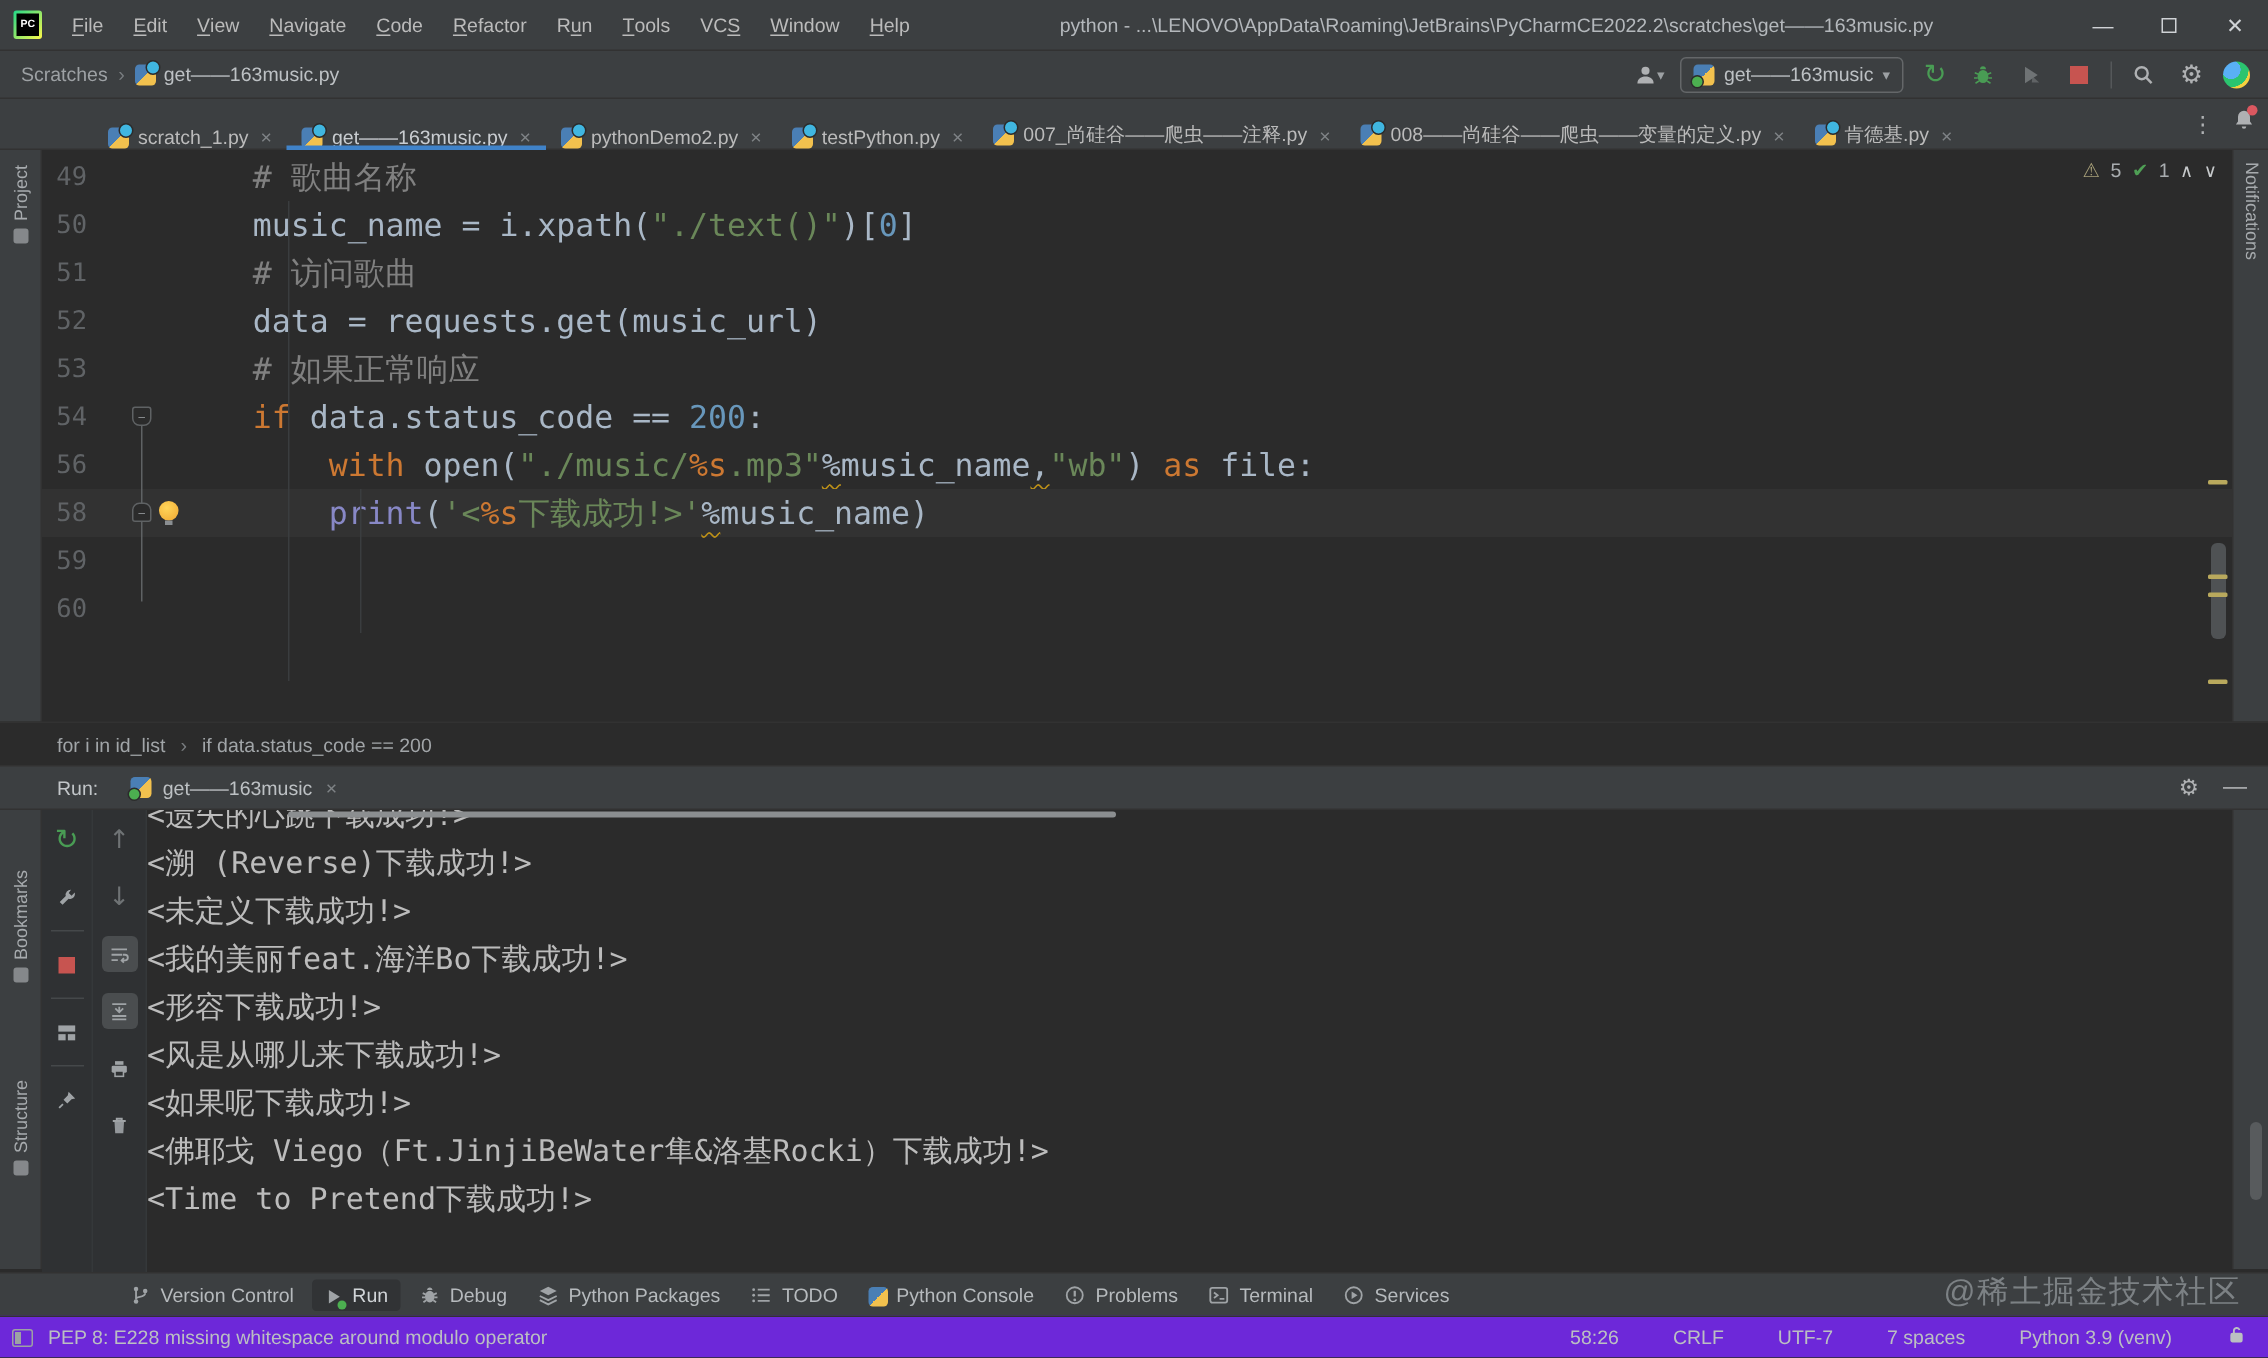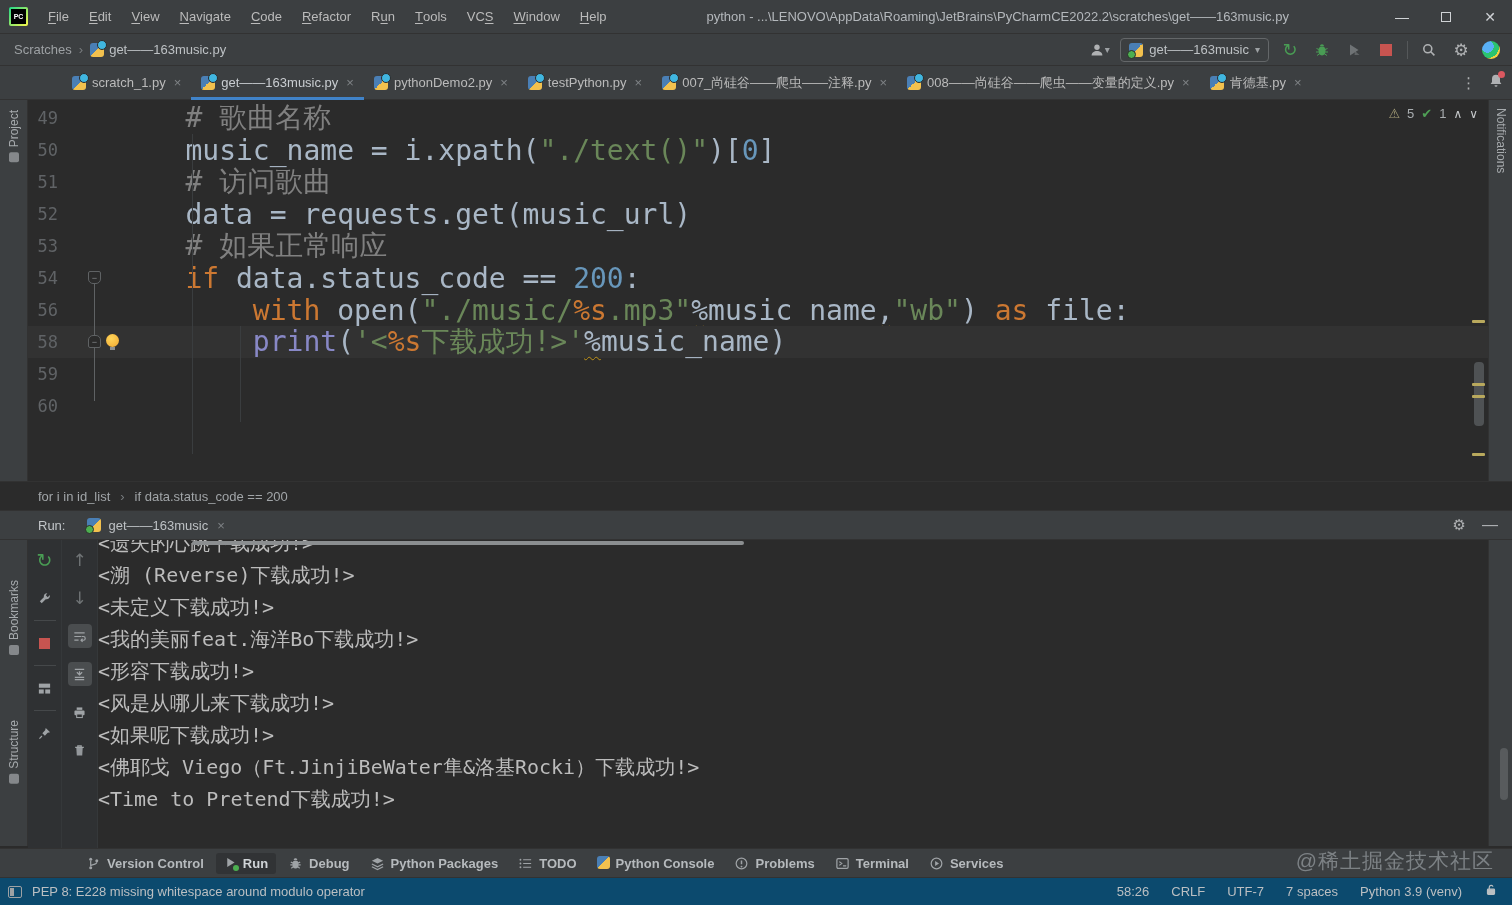--- a/index.html
+++ b/index.html
@@ -64,21 +64,21 @@
   .stripe-item { position:absolute; left:0; width:28px; display:flex; justify-content:center; }
   .stripe-right .stripe-label { writing-mode:vertical-rl; transform:none; }
 
   
   .editor { position:absolute; left:28px; right:24px; top:0; bottom:0; overflow:hidden; }
   .ed-row { display:flex; height:32px; align-items:center; position:relative; }
   .ed-row.active { background:#323232; }
   .ed-num { width:46px; flex:0 0 auto; text-align:right; padding-right:16px; color:#606366;
     font-family:"DejaVu Sans Mono", monospace; font-size:17px; }
   .ed-gut { width:44px; flex:0 0 auto; height:32px; position:relative; }
-  .ed-code { font-family:"DejaVu Sans Mono","DejaVu Sans", monospace; font-size:28px; white-space:pre; color:#a9b7c6; }
+  .ed-code { font-family:"DejaVu Sans Mono","DejaVu Sans", monospace; font-size:21px; white-space:pre; color:#a9b7c6; }
   .c-comment { color:#808080; }
   .c-keyword { color:#cc7832; }
   .c-string { color:#6a8759; }
   .c-number { color:#6897bb; }
   .c-builtin { color:#8888c6; }
   .c-fmt { color:#cc7832; }
   .warn { text-decoration:underline; text-decoration-style:wavy; text-decoration-color:#be9117;
     text-decoration-thickness:1px; text-underline-offset:5px; }
   .fold-mark { position:absolute; left:14px; top:9px; width:13px; height:13px; border:1px solid #5f6264;
     color:#8a8e91; font-size:9px; display:flex; align-items:center; justify-content:center; background:#2b2b2b; z-index:2; }
@@ -124,33 +124,33 @@
   .console { position:absolute; left:98px; right:24px; top:0; bottom:0; overflow:hidden;
     font-family:"DejaVu Sans Mono","DejaVu Sans", monospace; font-size:20px; color:#bcbcbc; }
   .con-line { height:32px; line-height:32px; white-space:pre; }
   .con-line.cropped { margin-top:-13px; }
   .con-topbar { position:absolute; left:192px; top:1px; width:552px; height:4px; background:#8b8e90; border-radius:2px; z-index:5; }
   .con-thumb { position:absolute; right:4px; width:8px; background:#585b5d; border-radius:4px; z-index:5; }
 
   
   .bottombar { height:29px; background:#3c3f41; border-top:1px solid #323232; display:flex; align-items:center;
     gap:4px; padding-left:78px; flex:0 0 auto; font-size:13px; position:relative; z-index:7; }
-  .tool-btn { display:flex; align-items:flex-start; gap:6px; color:#b6babd; padding:3px 8px; border-radius:3px;font-weight:bold; }
+  .tool-btn { display:flex; align-items:flex-end; gap:6px; color:#b6babd; padding:3px 8px; border-radius:3px; }
   .tool-btn.active { background:#313335; color:#d0d4d7; }
   .tool-btn svg { display:block; color:#9fa3a6; }
   .tool-btn .playdot { position:relative; }
   .tool-btn .playdot::after { content:""; position:absolute; right:-2px; bottom:-2px; width:6px; height:6px;
     border-radius:50%; background:#4caf50; }
 
   
-  .statusbar { height:28px; background:#0c4a6e; border-top:1px solid #323232; display:flex; align-items:center;
+  .statusbar { height:28px; background:#6d28d9; border-top:1px solid #323232; display:flex; align-items:center;
     font-size:13px; color:#bbbfc2; flex:0 0 auto; padding:0 14px 0 8px; position:relative; z-index:7; }
   .status-toggle { width:14px; height:12px; border:1px solid #9da1a4; border-radius:2px; margin-right:10px; position:relative; }
   .status-toggle::after { content:""; position:absolute; left:1px; bottom:1px; width:4px; height:8px; background:#9da1a4; }
-  .status-right { margin-left:auto; display:flex; align-items:center; gap:22px; }
+  .status-right { margin-left:auto; display:flex; align-items:center; gap:36px; }
   .watermark { position:absolute; right:18px; bottom:30px; font-size:21px; color:rgba(158,164,169,.65);
     z-index:8; letter-spacing:1px; }
   .bell-wrap { position:relative; color:#afb1b3; }
   .bell-dot { position:absolute; right:-1px; top:-2px; width:7px; height:7px; border-radius:50%; background:#db5860; }
 </style>
 </head>
 <body>
 
 <div class="app">
 
@@ -227,21 +227,21 @@
             <path d="M9.8 9.8l3.6 3.6"></path>
           </svg>
       </span>
       <span class="tb-ic" style="font-size:17px; font-family:'DejaVu Sans',sans-serif;">⚙</span>
       <span class="sphere"></span>
     </div>
   </div>
 
   <div class="tabbar">
     <div class="tabbar-spacer"></div>
-    <div id="tabs" style="display:flex;">
+    <div id="tabs" style="display:flex;align-items:flex-end;">
         <div class="tab">
           <span class="py-ic scratch"></span>
           <span>scratch_1.py</span>
           <span class="tab-close">×</span>
         </div>
         <div class="tab active">
           <span class="py-ic scratch"></span>
           <span>get——163music.py</span>
           <span class="tab-close">×</span>
         </div>

